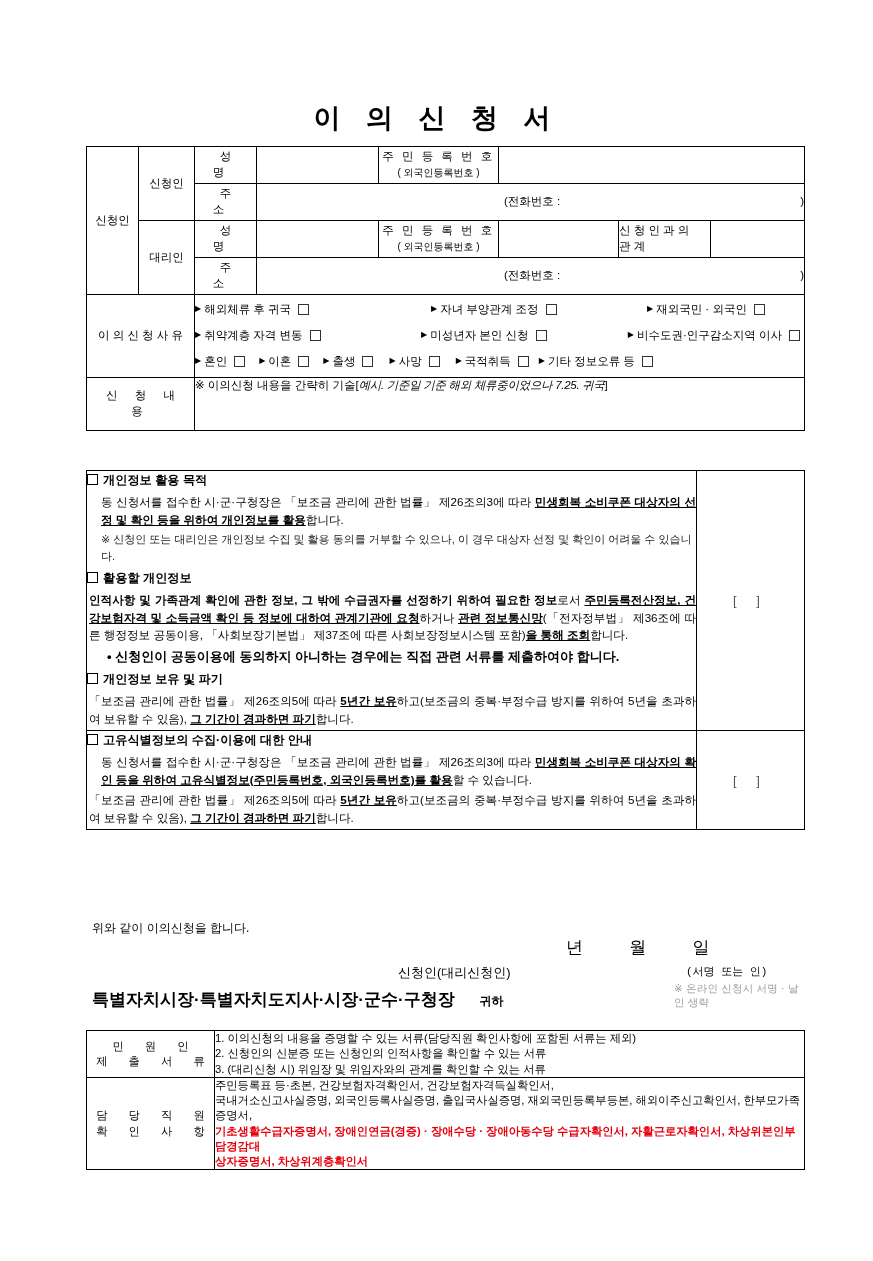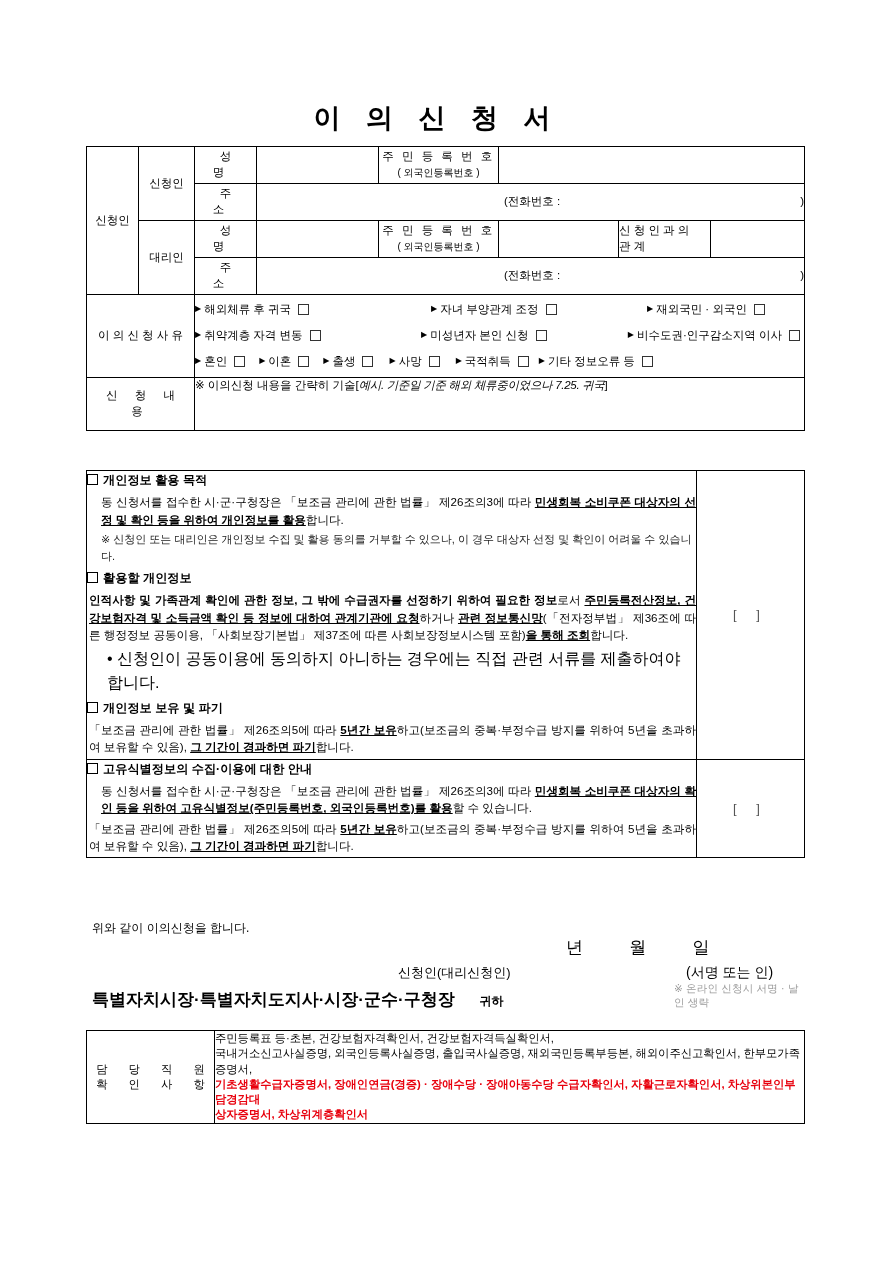--- a/index.html
+++ b/index.html
@@ -218,21 +218,22 @@
   p.para.noindent { padding-left: 2px; }
   p.note {
     margin: 0 0 5px 0;
     padding-left: 14px;
     font-size: 11px;
     color: #222;
   }
   p.subnote {
     margin: 0 0 4px 0;
     padding-left: 20px;
-    font-size: 16px;
+    font-size: 13px;
+    font-weight: bold;
   }
   .b { font-weight: bold; }
   .bu { font-weight: bold; text-decoration: underline; }
 
   
   #sign-block {
     position: absolute;
     top: 920px;
     left: 86px;
     width: 718px;
@@ -255,21 +256,22 @@
   #sign-applicant {
     position: absolute;
     top: 44px;
     left: 312px;
     font-size: 13px;
   }
   #sign-seal {
     position: absolute;
     top: 44px;
     left: 600px;
-    font-size: 14px;
+    font-size: 11px;
+    font-family: Liberation Mono, monospace;
   }
   #sign-online-note {
     position: absolute;
     top: 62px;
     left: 588px;
     font-size: 10.5px;
     color: #9a9a9a;
     letter-spacing: 0.2px;
   }
   #addressee {
@@ -518,20 +520,31 @@
   </div>
 
   <table class="form" id="docs-table">
     <colgroup>
         <col style="width:128px">
         <col style="width:590px">
       </colgroup>
     <tbody>
       <tr>
         <td class="docs-label">
+          <span class="row">민    원    인</span>
+          <span class="row">제   출   서   류</span>
+        </td>
+        <td class="docs-body">
+          <span class="li">1. 이의신청의 내용을 증명할 수 있는 서류(담당직원 확인사항에 포함된 서류는 제외)</span>
+          <span class="li">2. 신청인의 신분증 또는 신청인의 인적사항을 확인할 수 있는 서류</span>
+          <span class="li">3. (대리신청 시) 위임장 및 위임자와의 관계를 확인할 수 있는 서류</span>
+        </td>
+      </tr>
+      <tr>
+        <td class="docs-label">
           <span class="row">담   당   직   원</span>
           <span class="row">확   인   사   항</span>
         </td>
         <td class="docs-body">
           <span class="li">주민등록표 등·초본, 건강보험자격확인서, 건강보험자격득실확인서,</span>
           <span class="li">국내거소신고사실증명, 외국인등록사실증명, 출입국사실증명, 재외국민등록부등본, 해외이주신고확인서, 한부모가족증명서,</span>
           <span class="li red">기초생활수급자증명서, 장애인연금(경증) · 장애수당 · 장애아동수당 수급자확인서, 자활근로자확인서, 차상위본인부담경감대</span>
           <span class="li red">상자증명서, 차상위계층확인서</span>
         </td>
       </tr>

